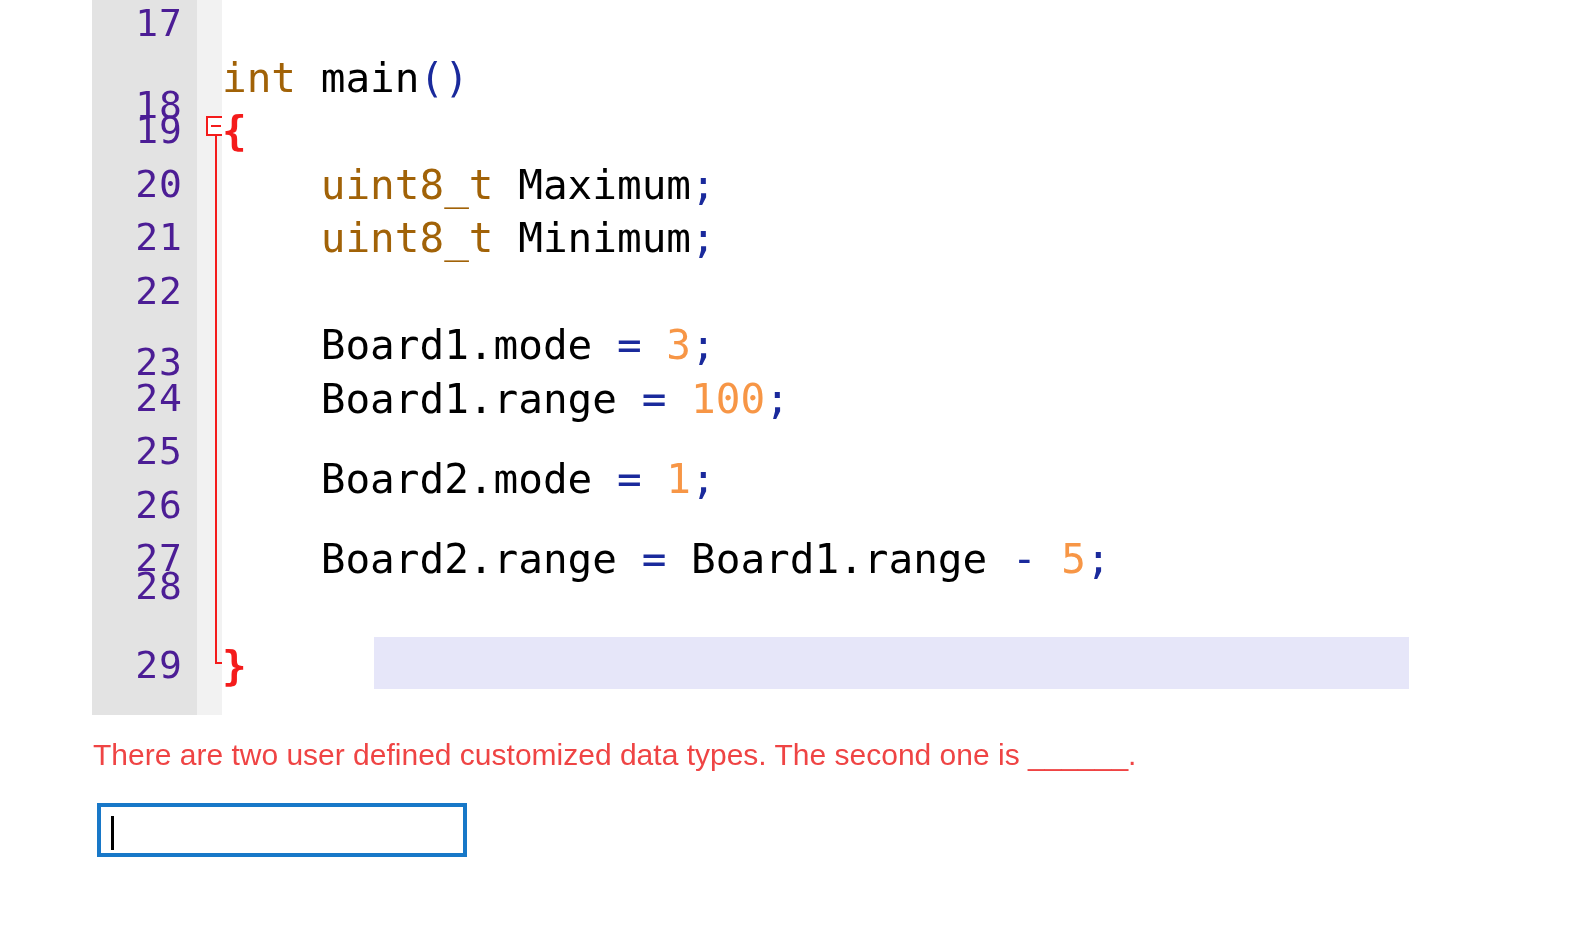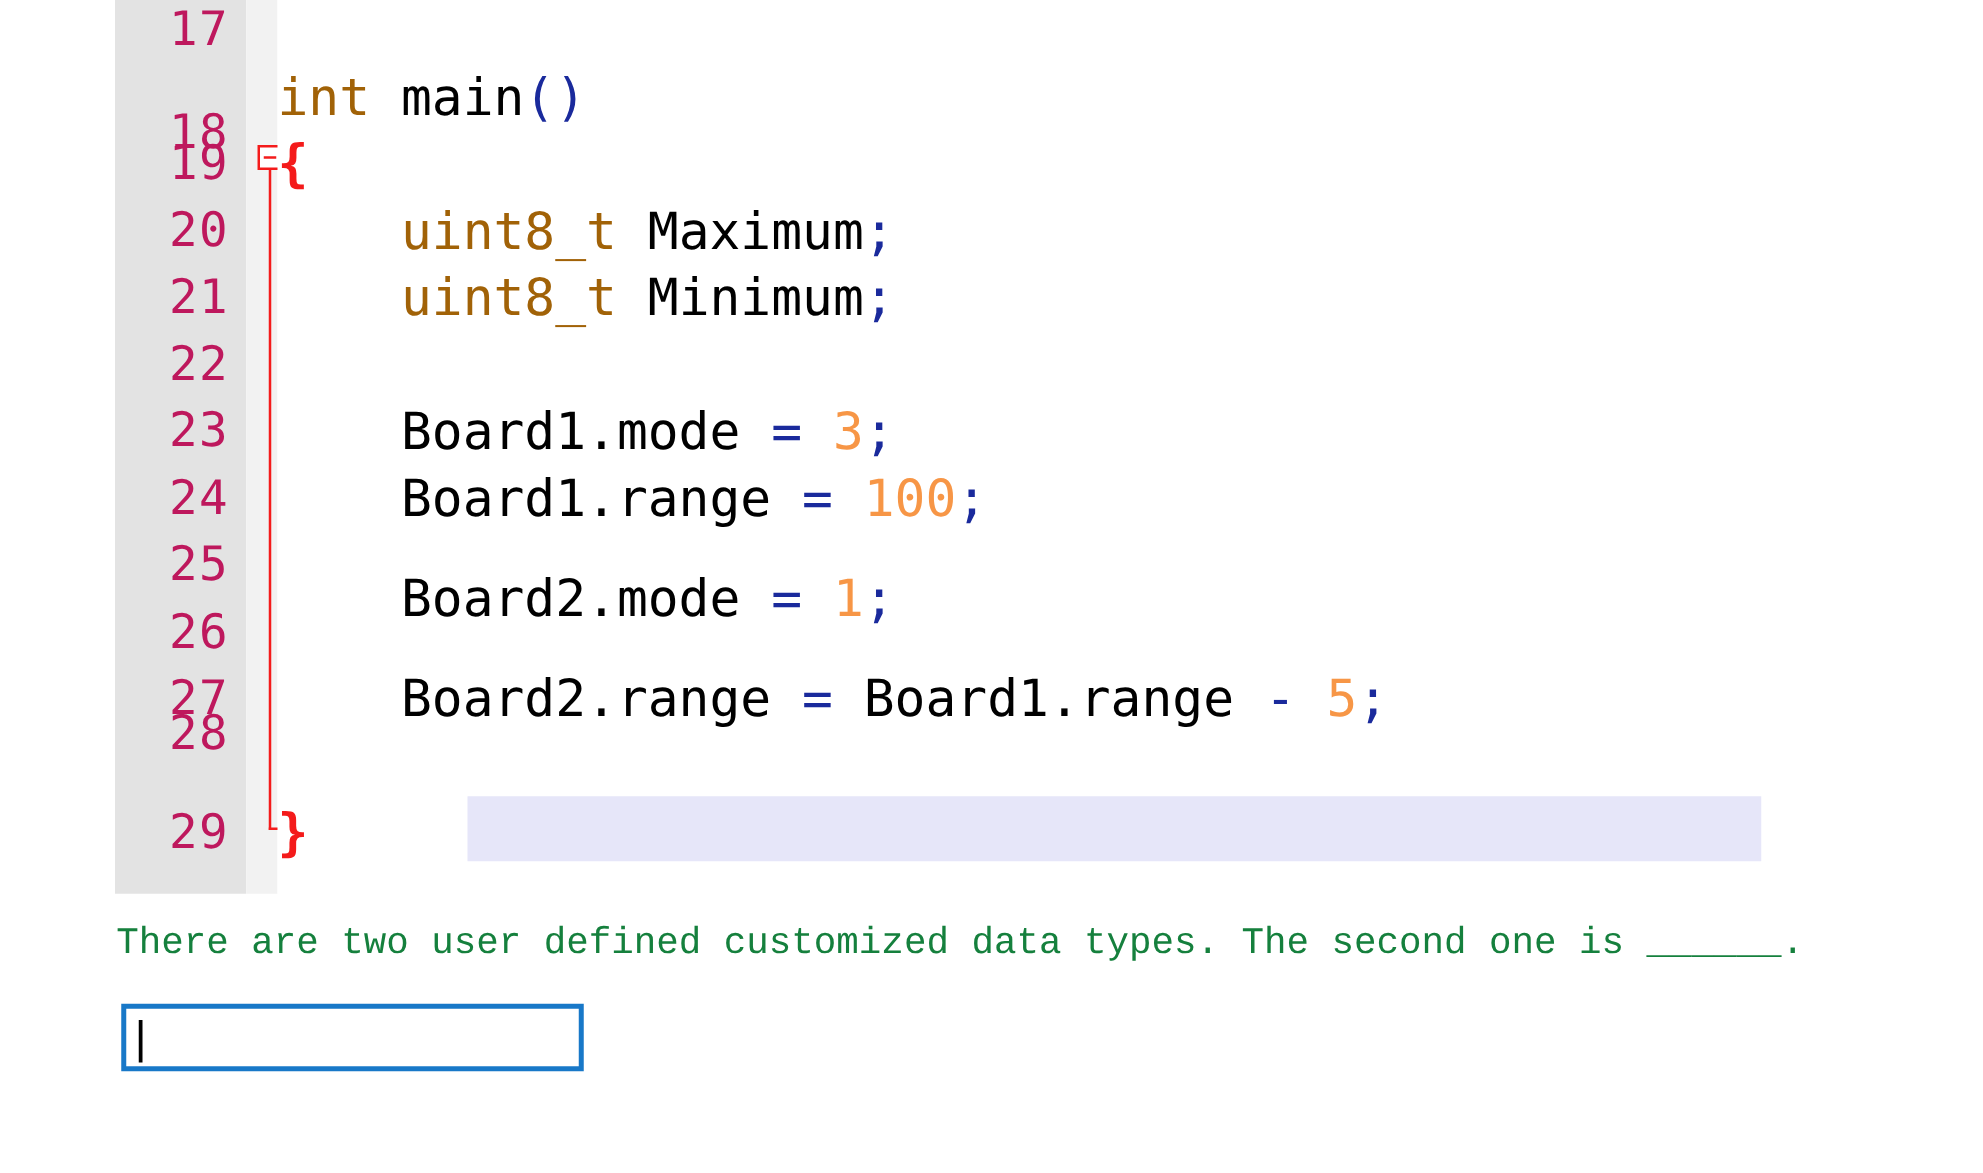--- a/index.html
+++ b/index.html
@@ -44,21 +44,21 @@
   }
 
   .line-number {
     position: absolute;
     right: 14px;
     width: 90px;
     text-align: right;
     font-family: "DejaVu Sans Mono", monospace;
     font-size: 38px;
     line-height: 38px;
-    color: #be185d;
+    color: #4c1d95;
     letter-spacing: 1px;
   }
 
   
   #fold-column {
     position: absolute;
     left: 105px;
     top: 0px;
     width: 35px;
     height: 715px;
@@ -131,24 +131,24 @@
   .tok-ident    { color: #000000; }
   .tok-punct    { color: #1a2a9c; }
   .tok-number   { color: #f79646; }
   .tok-brace    { color: #f41b1b; font-weight: bold; }
 
   
   #question-text {
     position: absolute;
     left: 93px;
     top: 738px;
-    font-family: Liberation Mono, monospace;
+    font-family: Liberation Sans, sans-serif;
     font-size: 30px;
     line-height: 34px;
-    color: #15803d;
+    color: #ef4444;
     white-space: pre;
   }
 
   
   #answer-input {
     position: absolute;
     left: 97px;
     top: 803px;
     width: 370px;
     height: 54px;
@@ -170,21 +170,21 @@
 
 <div id="code-block">
 
   <div id="gutter">
       <div class="line-number" style="top: 4px;">17</div>
       <div class="line-number" style="top: 57.5px; margin-top: 28px;">18</div>
       <div class="line-number" style="top: 111px;">19</div>
       <div class="line-number" style="top: 164.5px;">20</div>
       <div class="line-number" style="top: 218px;">21</div>
       <div class="line-number" style="top: 271.5px; text-align: right;">22</div>
-      <div class="line-number" style="top: 325px;">23</div>
+      <div class="line-number" style="top: 343px;">23</div>
       <div class="line-number" style="top: 378.5px;">24</div>
       <div class="line-number" style="top: 432px;">25</div>
       <div class="line-number" style="top: 485.5px;">26</div>
       <div class="line-number" style="top: 539px;">27</div>
       <div class="line-number" style="top: 567px;">28</div>
       <div class="line-number" style="top: 646px;">29</div>
     </div>
   <div id="gutter-strip"></div>
 
   <div id="fold-column">

